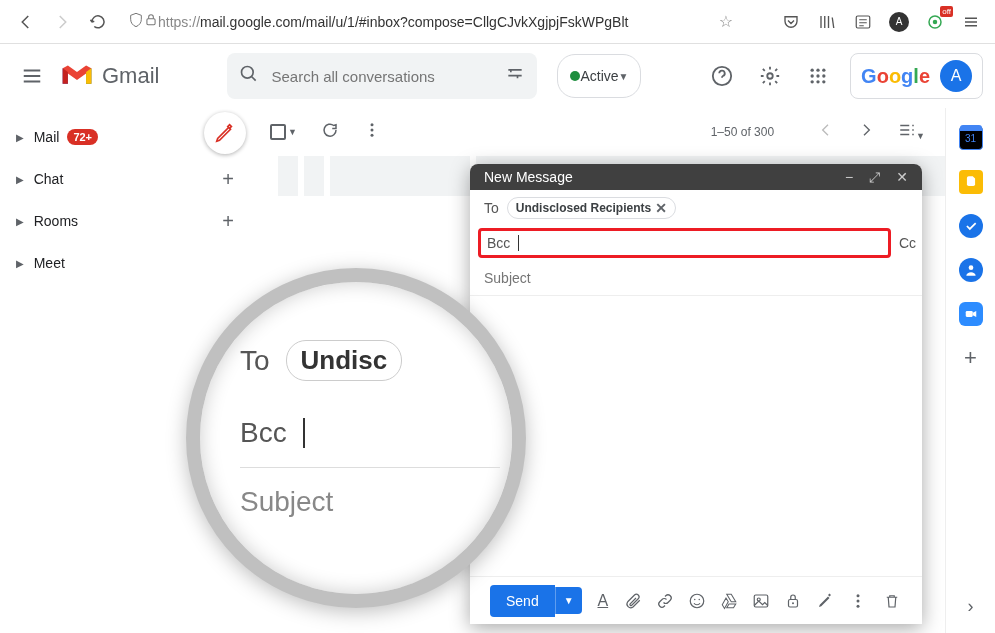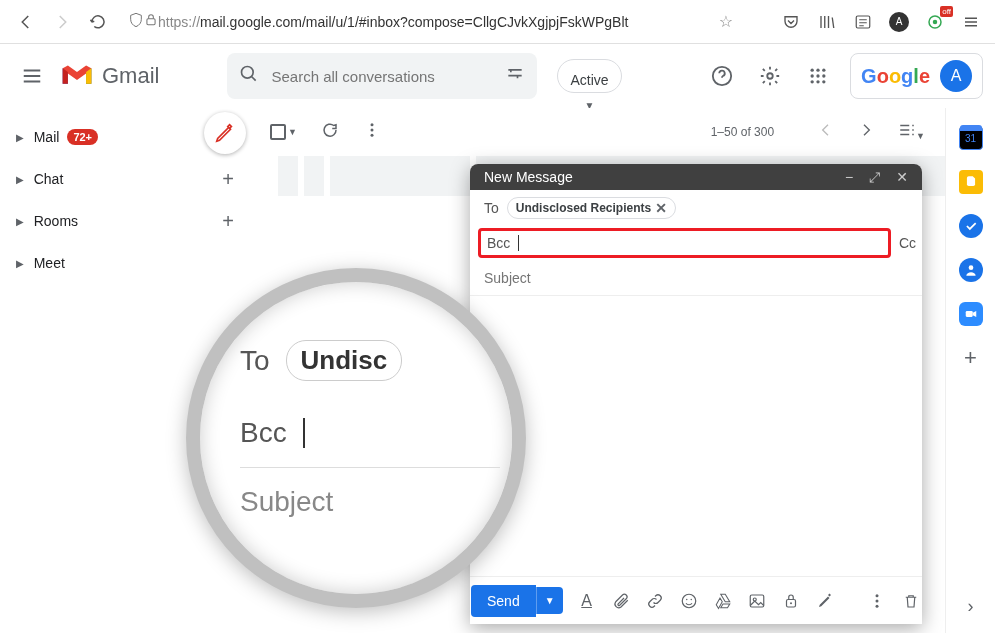--- a/index.html
+++ b/index.html
@@ -19,21 +19,21 @@
     .ext-badge .red { position: absolute; top: -2px; right: -4px; background: #d93025; color:#fff; font-size:8px; padding:1px 2px; border-radius:2px; }
 
     
     .gmail-header { height: 64px; display: flex; align-items: center; padding: 0 12px; gap: 8px; }
     .hamburger { width: 40px; height: 40px; display:flex; align-items:center; justify-content:center; color:#5f6368; cursor:pointer; }
     .gmail-logo { display: flex; align-items: center; gap: 8px; margin-right: 60px; }
     .gmail-logo-text { font-size: 22px; color: #5f6368; }
     .gmail-m { width: 34px; height: 26px; }
     .search-bar { background: #f1f3f4; border-radius: 8px; height: 46px; width: 310px; display: flex; align-items: center; padding: 0 12px; gap: 12px; }
     .search-bar input { border: none; background: none; outline: none; flex: 1; font-size: 15px; color: #000000; }
-    .chat-status { margin-left: 12px; height: 34px; border: 1px solid #dadce0; border-radius: 18px; padding: 0 12px; display: flex; align-items: center; gap: 12px; font-size: 14px; color: #3c4043; flex-direction: column; }
+    .chat-status { margin-left: 12px; height: 44px; border: 1px solid #dadce0; border-radius: 18px; padding: 0 12px; display: flex; align-items: center; gap: 0; font-size: 14px; color: #3c4043; }
     .status-dot { width: 10px; height: 10px; border-radius: 50%; background: #1e8e3e; }
     .header-spacer { flex: 1; }
     .header-icon { width: 40px; height: 40px; display:flex; align-items:center; justify-content:center; color:#5f6368; cursor:pointer; }
     .google-block { display:flex; align-items:center; gap:10px; border:1px solid #dadce0; border-radius:8px; padding:6px 10px; margin-left:4px; }
     .google-text { font-size: 20px; }
     .g-blue{color:#4285F4}.g-red{color:#EA4335}.g-yellow{color:#FBBC05}.g-green{color:#34A853}
     .avatar-big { width: 32px; height: 32px; border-radius: 50%; background: #1a73e8; color:#fff; display:flex; align-items:center; justify-content:center; font-size:16px; }
 
     
     .main { display: flex; height: calc(633px - 44px - 64px); }
@@ -63,21 +63,21 @@
     .compose-header .controls { margin-left:auto; display:flex; gap:16px; font-size:14px; color:#ccc; }
     .compose-field { padding: 6px 14px; display:flex; align-items:center; gap:8px; font-size:14px; color:#555; min-height:36px; }
     .compose-field.border { border-bottom: 1px solid #eee; }
     .chip { border: 1px solid #dadce0; border-radius: 12px; padding: 2px 8px; font-size: 12px; font-weight:600; color:#3c4043; display:flex; align-items:center; gap:4px; }
     .chip .x { font-size: 14px; color:#5f6368; cursor:pointer; }
     .bcc-highlighted { border: 3px solid #ed1c24; border-radius: 4px; margin: 2px 8px; padding: 4px 6px; display:flex; align-items:center; gap:8px; }
     .bcc-highlighted .lbl { font-size:14px; color:#555; }
     .bcc-highlighted .cursor { border-left: 1px solid #333; height: 16px; }
     .cc-link { margin-left:auto; font-size:14px; color:#555; cursor:pointer; padding-right:6px; }
     .compose-body { flex:1; }
-    .compose-toolbar { height: 48px; border-top:1px solid #eee; display:flex; align-items:center; padding: 0 1px; gap: 14px; }
+    .compose-toolbar { height: 48px; border-top:1px solid #eee; display:flex; align-items:center; padding: 0 20px; gap: 14px; }
     .send-btn { display:flex; align-items:center; }
     .send-main { background:#1a73e8; color:#fff; padding: 8px 16px; border-radius: 4px 0 0 4px; font-size:14px; font-weight:500; cursor:pointer; }
     .send-drop { background:#1a73e8; color:#fff; padding: 8px 8px; border-radius: 0 4px 4px 0; border-left:1px solid rgba(255,255,255,0.3); cursor:pointer; font-size:10px; }
     .fmt-icon { color:#5f6368; cursor:pointer; display:flex; align-items:center; justify-content:center; width:20px; }
     .compose-toolbar .right { margin-left:auto; display:flex; gap:14px; }
 
     
     .side-panel { width: 50px; border-left:1px solid #eee; display:flex; flex-direction:column; align-items:center; gap:20px; padding-top:18px; }
     .sp-icon { width:24px; height:24px; border-radius:4px; display:flex; align-items:center; justify-content:center; font-size:10px; color:#fff; cursor:pointer; }
     .sp-cal { background:#000000; border:1px solid #4285F4; color:#4285F4; font-weight:normal; position:relative; }

